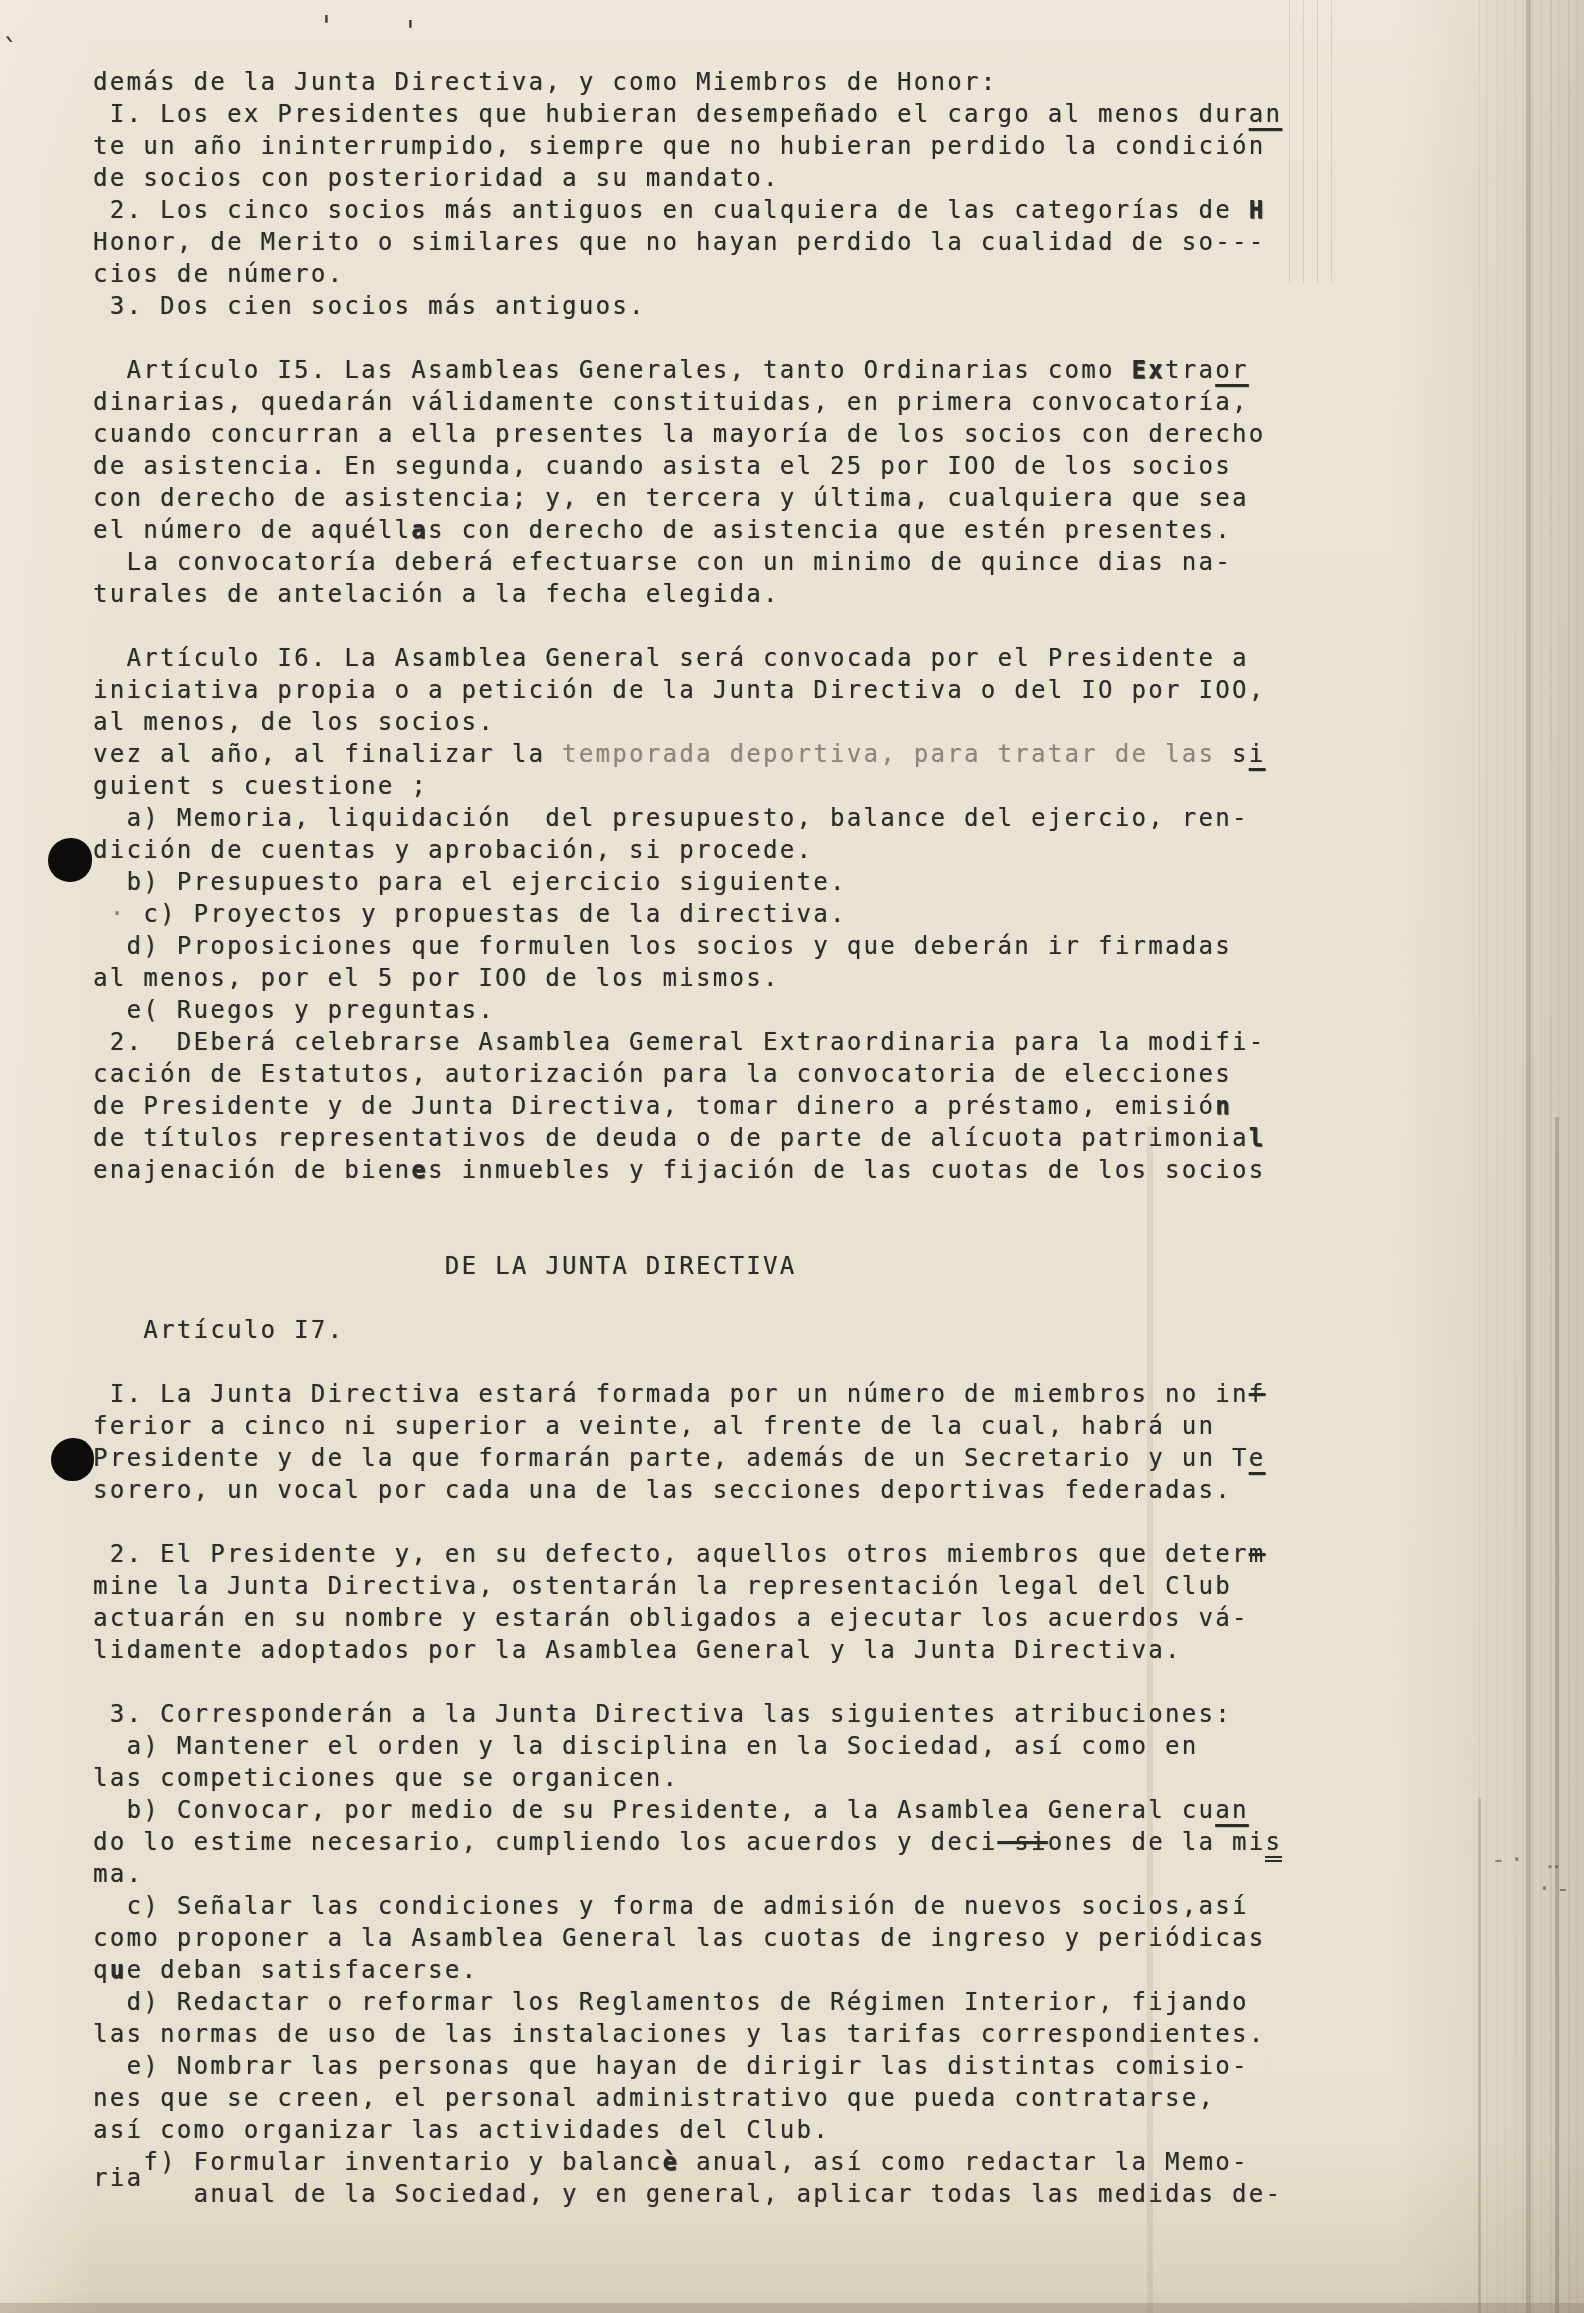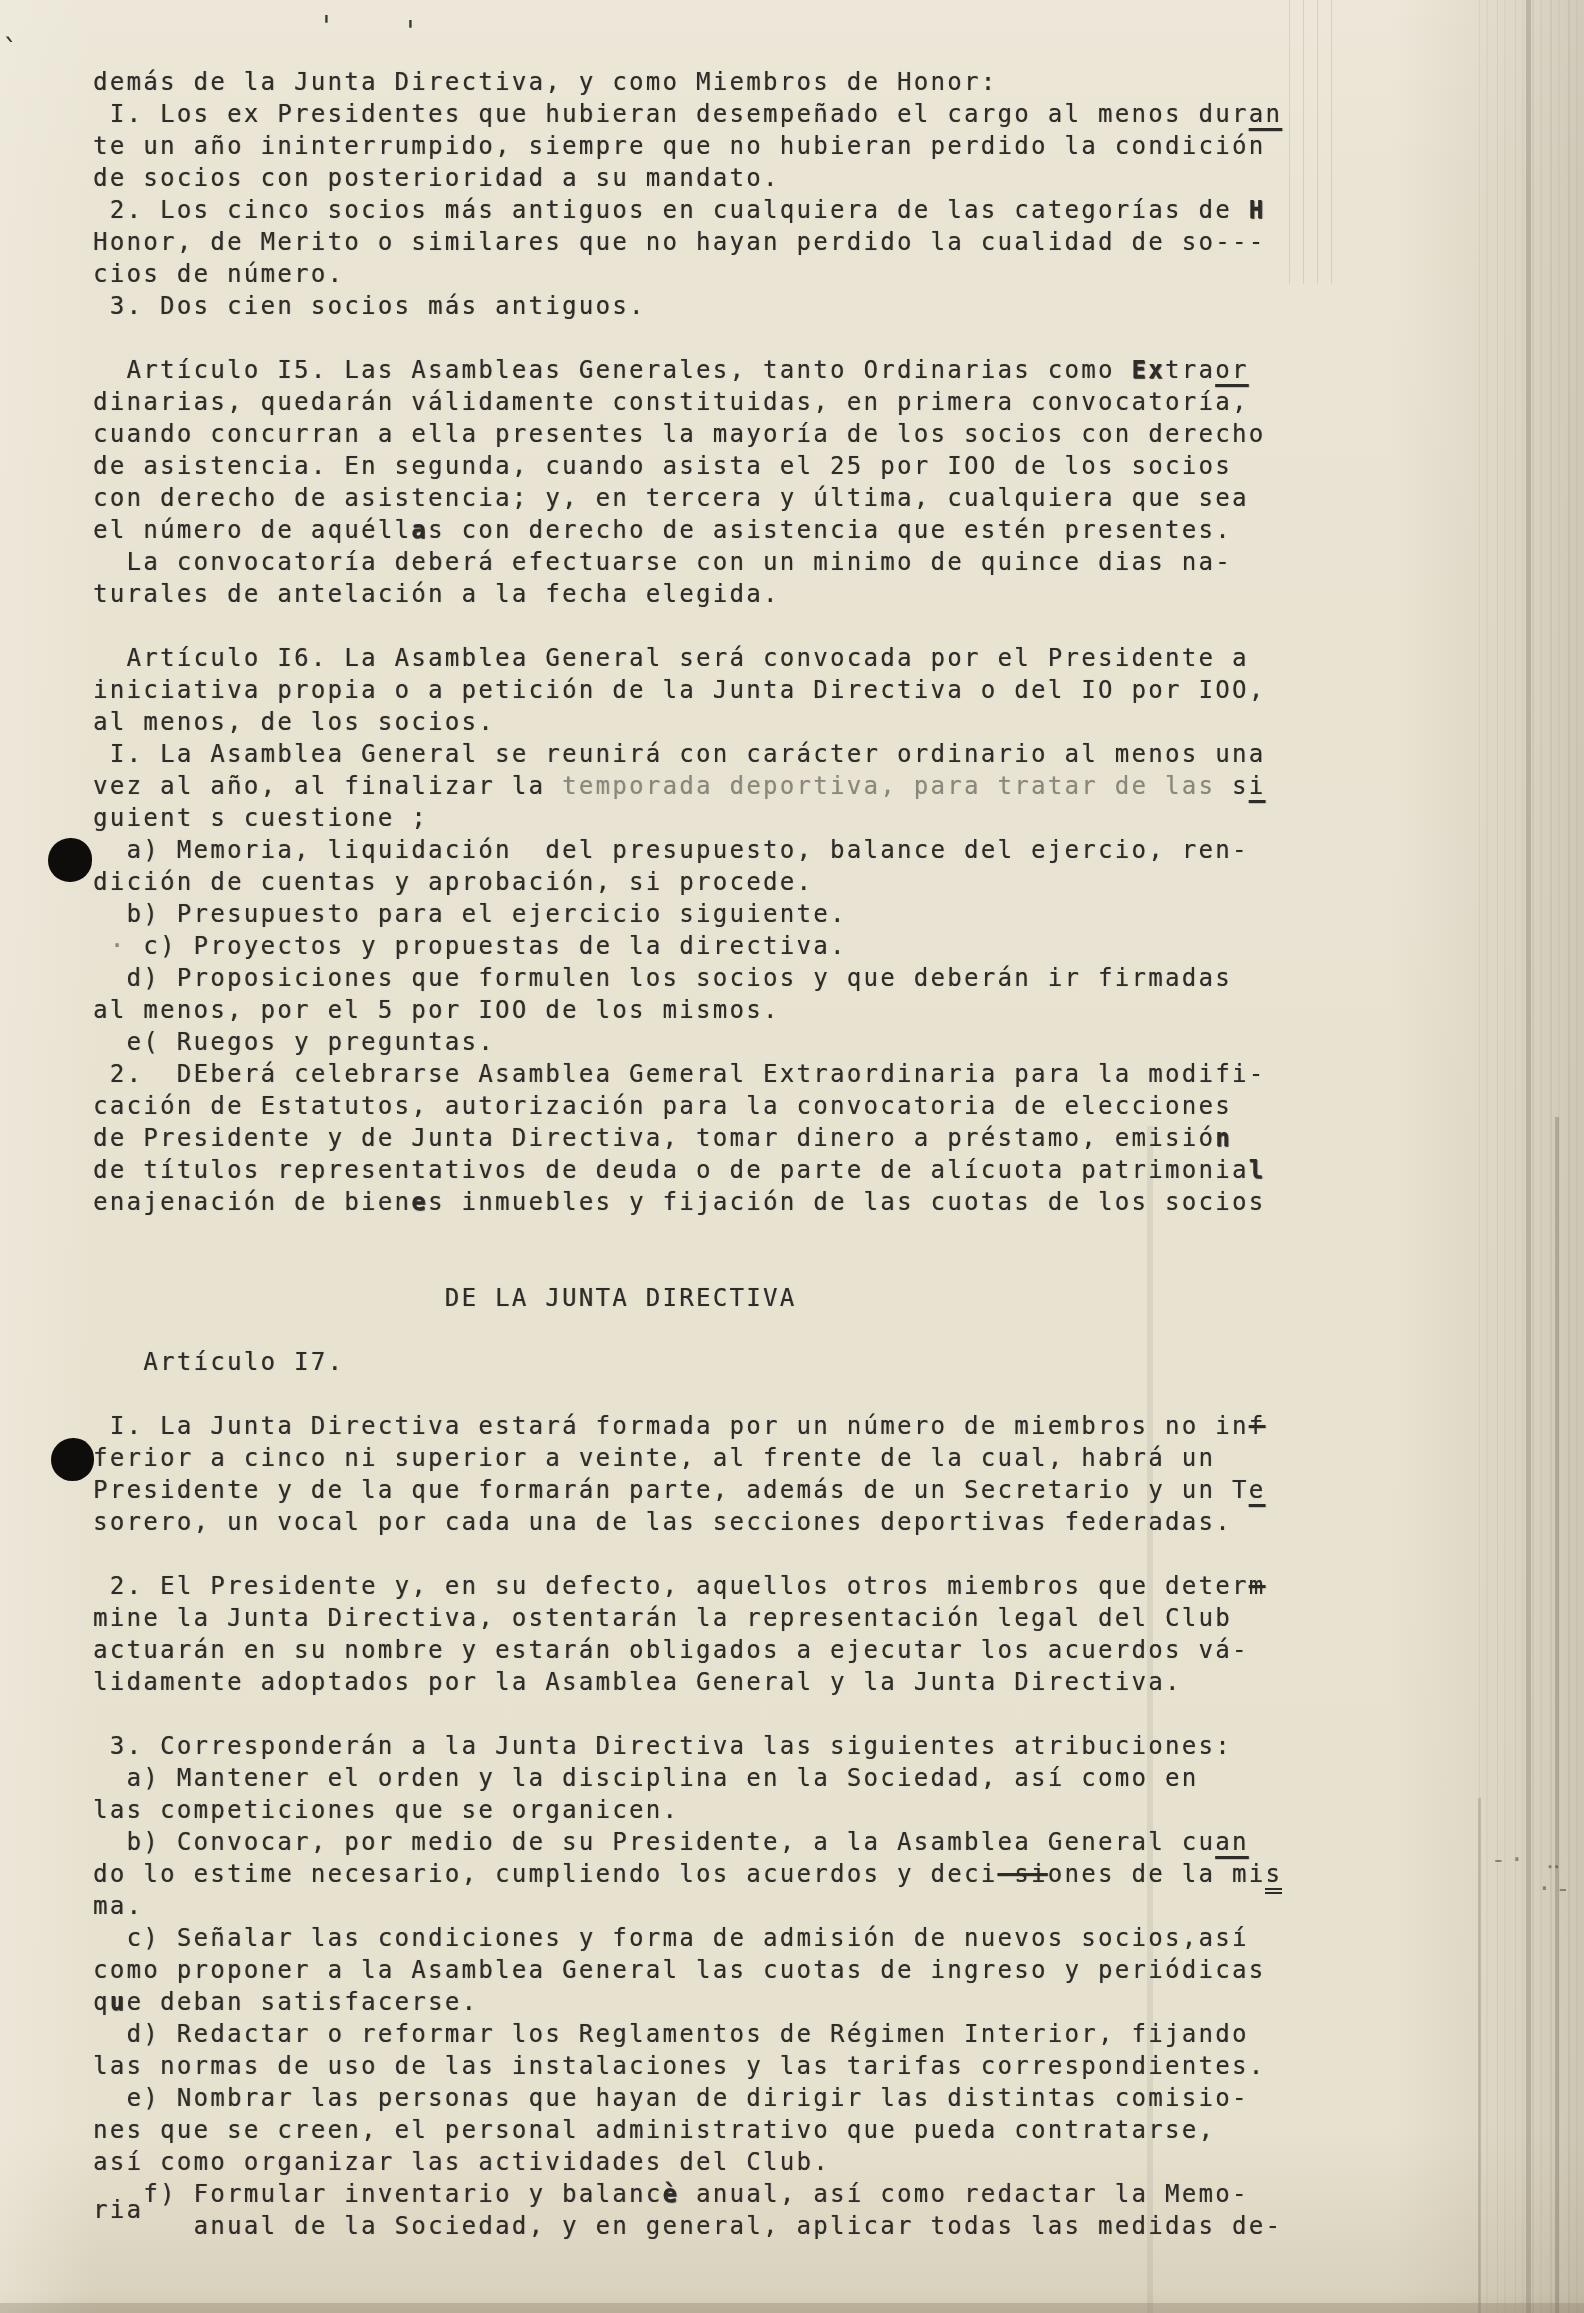--- a/index.html
+++ b/index.html
@@ -91,21 +91,20 @@
     <div class="line"><span>cuando concurran a ella presentes la mayoría de los socios con derecho</span></div>
     <div class="line"><span>de asistencia. En segunda, cuando asista el 25 por IOO de los socios</span></div>
     <div class="line"><span>con derecho de asistencia; y, en tercera y última, cualquiera que sea</span></div>
     <div class="line"><span>el número de aquéll</span><span class="seg-b">a</span><span>s con derecho de asistencia que estén presentes.</span></div>
     <div class="line"><span>  La convocatoría deberá efectuarse con un minimo de quince dias na-</span></div>
     <div class="line"><span>turales de antelación a la fecha elegida.</span></div>
     <div class="line"></div>
     <div class="line"><span>  Artículo I6. La Asamblea General será convocada por el Presidente a</span></div>
     <div class="line"><span>iniciativa propia o a petición de la Junta Directiva o del IO por IOO,</span></div>
     <div class="line"><span>al menos, de los socios.</span></div>
-    <div class="line"><span> I. La Asamblea General se reunirá con carácter ordinario al menos una</span></div>
     <div class="line"><span>vez al año, al finalizar la </span><span class="seg-f">temporada deportiva, para tratar de las</span><span> s</span><span class="seg-u">i</span></div>
     <div class="line"><span>guient s cuestione ;</span></div>
     <div class="line"><span>  a) Memoria, liquidación  del presupuesto, balance del ejercio, ren-</span></div>
     <div class="line"><span>dición de cuentas y aprobación, si procede.</span></div>
     <div class="line"><span>  b) Presupuesto para el ejercicio siguiente.</span></div>
     <div class="line"><span class="seg-f"> ·</span><span> c) Proyectos y propuestas de la directiva.</span></div>
     <div class="line"><span>  d) Proposiciones que formulen los socios y que deberán ir firmadas</span></div>
     <div class="line"><span>al menos, por el 5 por IOO de los mismos.</span></div>
     <div class="line"><span>  e( Ruegos y preguntas.</span></div>
     <div class="line"><span> 2.  DEberá celebrarse Asamblea Gemeral Extraordinaria para la modifi-</span></div>

